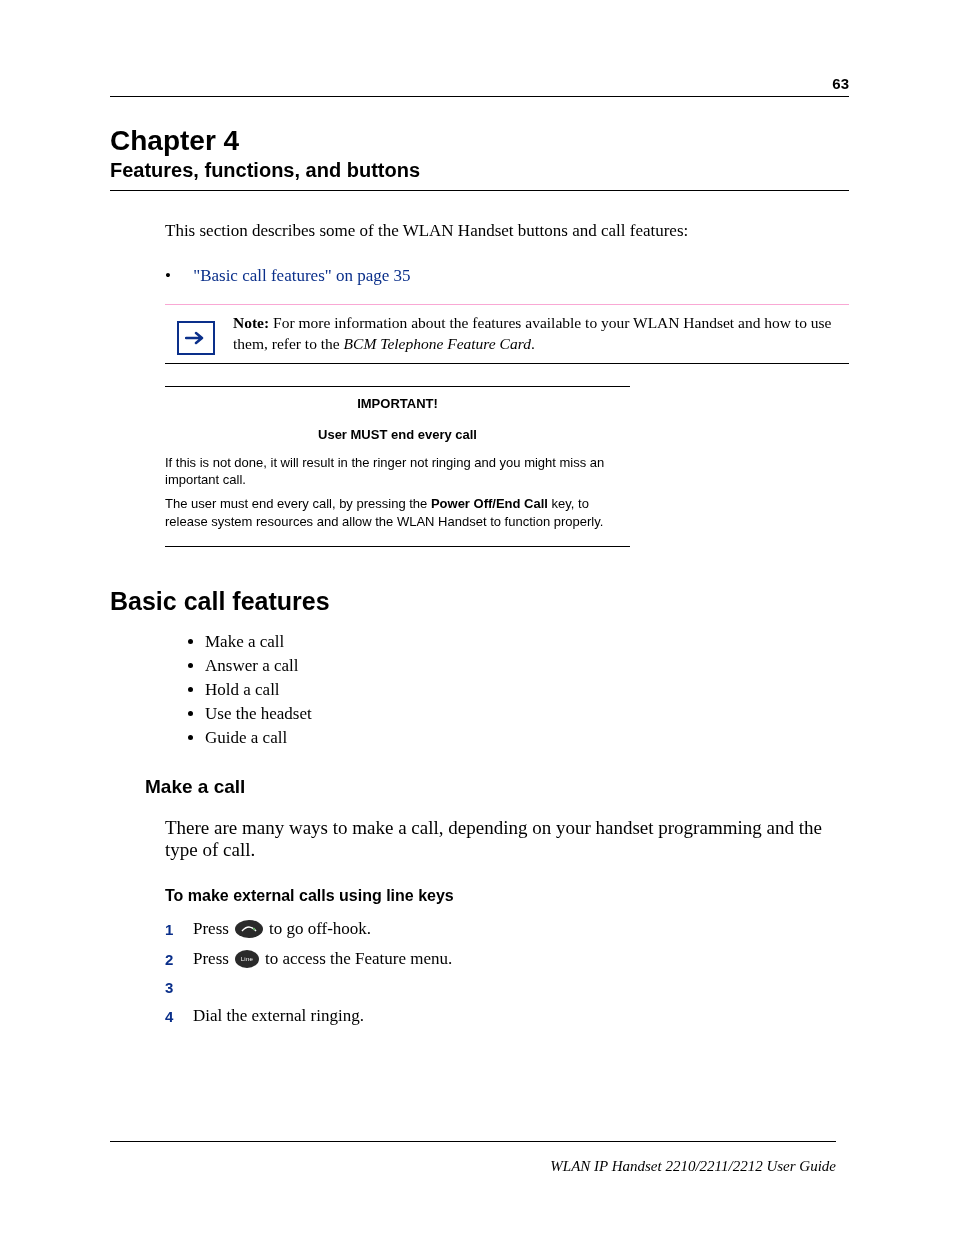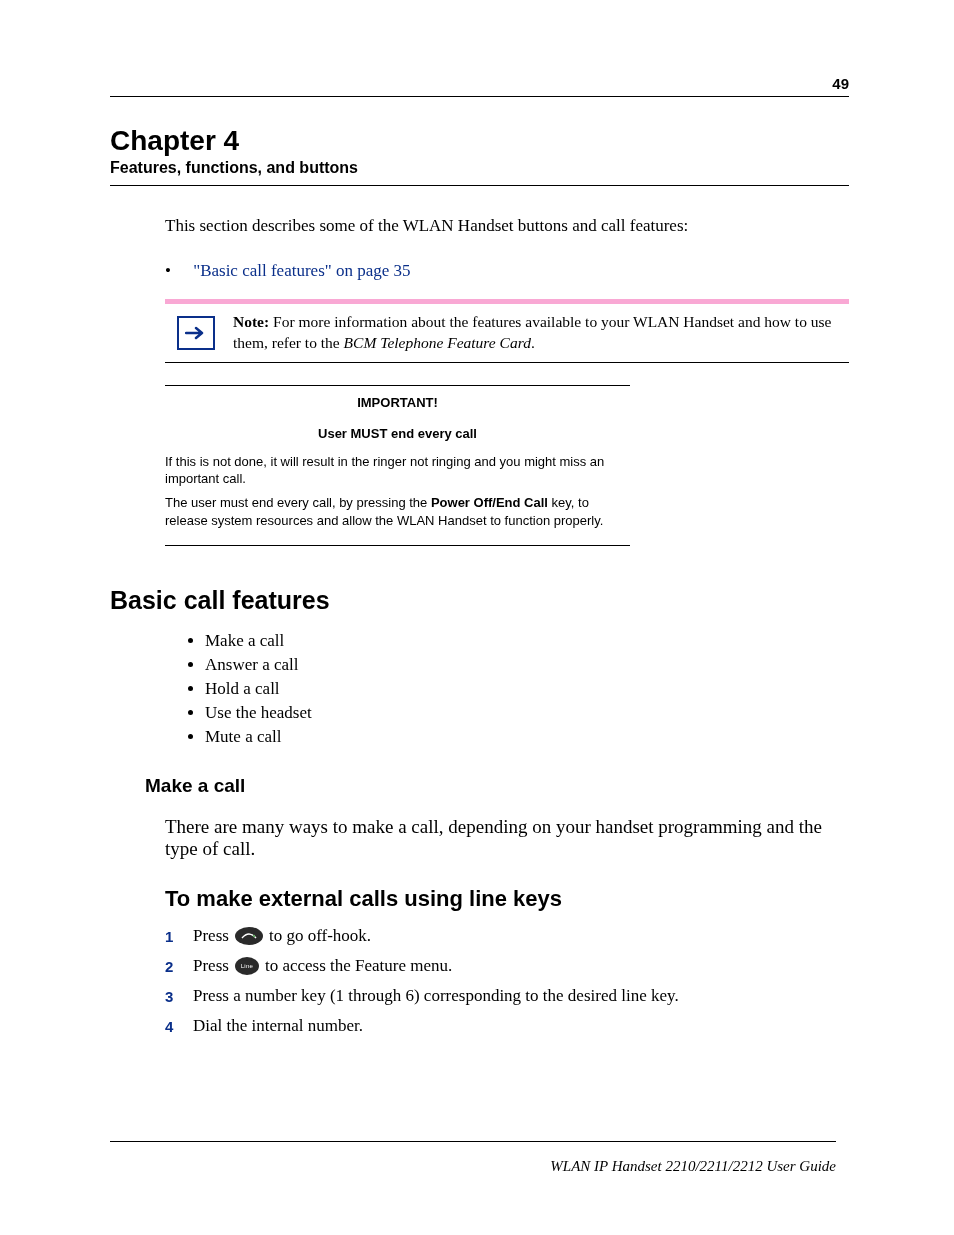--- a/index.html
+++ b/index.html
@@ -30,46 +30,46 @@
   }
   .chapter-title {
     font-family: Arial, Helvetica, sans-serif;
     font-weight: bold;
     font-size: 28px;
     margin: 0 0 2px 0;
   }
   .chapter-subtitle {
     font-family: Arial, Helvetica, sans-serif;
     font-weight: bold;
-    font-size: 16px;
+    font-size: 20px;
     margin: 0 0 2px 0;
   }
   .title-rule {
     border-top: 1.5px solid #000;
     margin: 8px 0 30px 0;
   }
   .intro {
     margin-left: 55px;
     margin-bottom: 25px;
     font-size: 17px;
   }
   .bullet-link {
     margin-left: 55px;
     margin-bottom: 18px;
     font-size: 17px;
   }
   .bullet-link .dot { margin-right: 18px; }
   .link { color: #0a2f8a; }
   .note-box {
     margin-left: 55px;
-    border-top: 5px solid #f9a8d4;
+    border-top: 1px solid #f9a8d4;
     border-bottom: 1px solid #000;
     padding: 8px 12px;
     display: flex;
-    align-items: center;
+    align-items: flex-end;
     margin-bottom: 22px;
   }
   .note-icon {
     width: 34px;
     height: 30px;
     border: 2px solid #0a2f8a;
     display: flex;
     align-items: center;
     justify-content: center;
     margin-right: 18px;
@@ -128,21 +128,21 @@
     margin: 0 0 12px 35px;
   }
   .sub-intro {
     margin-left: 55px;
     margin-bottom: 26px;
     font-size: 19px;
   }
   h4.step-heading {
     font-family: Arial, Helvetica, sans-serif;
     font-weight: bold;
-    font-size: 22px;
+    font-size: 16px;
     margin: 0 0 14px 55px;
   }
   ol.steps {
     margin: 0 0 0 55px;
     padding: 0;
     list-style: none;
     font-size: 17px;
   }
   ol.steps li {
     display: flex;
@@ -185,21 +185,21 @@
     text-align: right;
     font-family: "Times New Roman", serif;
     font-size: 15px;
   }
 </style>
 </head>
 <body>
 
 <div class="page">
 
-  <div class="page-number">49</div>
+  <div class="page-number">63</div>
   <div class="top-rule"></div>
 
   <h1 class="chapter-title">Chapter 4</h1>
   <div class="chapter-subtitle">Features, functions, and buttons</div>
   <div class="title-rule"></div>
 
   <p class="intro">This section describes some of the WLAN Handset buttons and call features:</p>
 
   <div class="bullet-link">
     <span class="dot">•</span>
@@ -225,21 +225,21 @@
       <span>The user must end every call, by pressing the </span><span class="b">Power Off/End Call</span><span> key, to release system resources and allow the WLAN Handset to function properly.</span>
     </div>
   </div>
 
   <h2 class="section">Basic call features</h2>
   <ul class="feature-list">
     <li>Make a call</li>
     <li>Answer a call</li>
     <li>Hold a call</li>
     <li>Use the headset</li>
-    <li>Mute a call</li>
+    <li>Guide a call</li>
   </ul>
 
   <h3 class="subsection">Make a call</h3>
   <p class="sub-intro">There are many ways to make a call, depending on your handset programming and the type of call.</p>
 
   <h4 class="step-heading">To make external calls using line keys</h4>
 
   <ol class="steps">
     <li>
       <span class="num">1</span>
@@ -253,25 +253,24 @@
       <span> to go off-hook.</span>
     </li>
     <li>
       <span class="num">2</span>
       <span>Press </span>
       <span class="key-icon key-line">Line</span>
       <span> to access the Feature menu.</span>
     </li>
     <li>
       <span class="num">3</span>
-      <span>Press a number key (1 through 6) corresponding to the desired line key.</span>
     </li>
     <li>
       <span class="num">4</span>
-      <span>Dial the internal number.</span>
+      <span>Dial the external ringing.</span>
     </li>
   </ol>
 
   <div class="footer">
     <div class="footer-rule"></div>
     <div class="footer-text">WLAN IP Handset 2210/2211/2212 User Guide</div>
   </div>
 
 </div>
 

